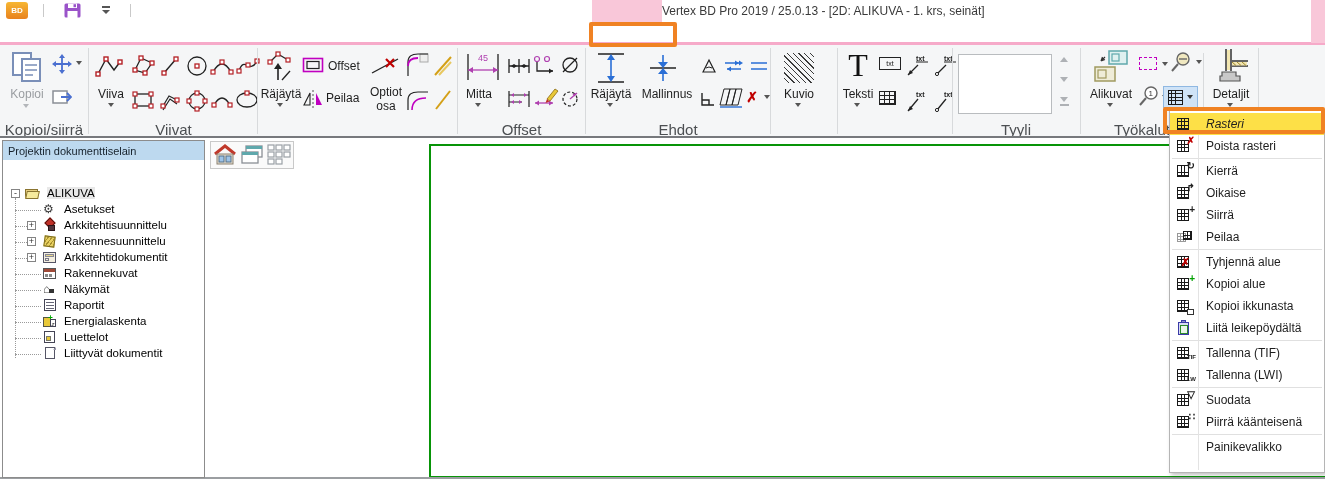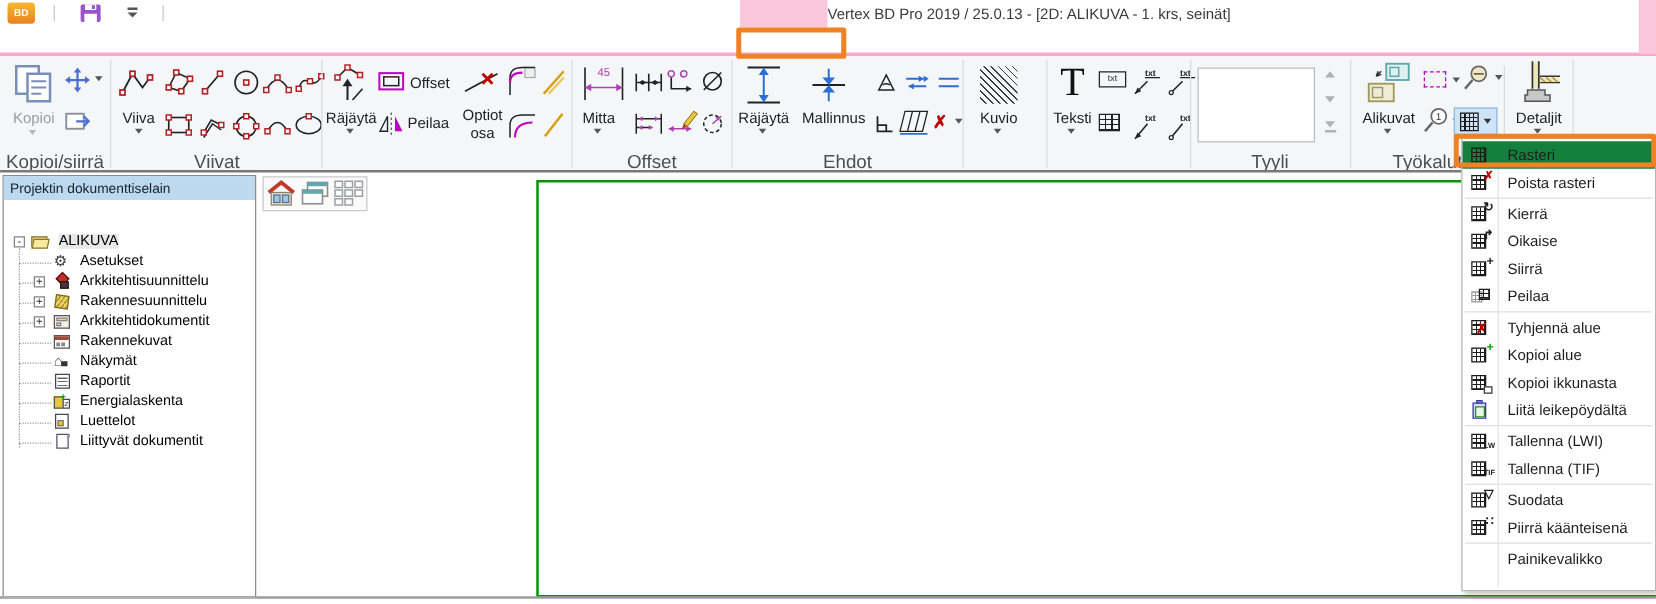--- a/index.html
+++ b/index.html
@@ -102,21 +102,21 @@
      display:flex;align-items:center;justify-content:space-around;}
   #green-frame{left:429px;top:144px;width:940px;height:334px;border:2px solid #089408;}
   #workline-bottom{left:0;top:477px;width:1325px;height:2px;background:#9b9ea1;}
 
   
   #menu{left:1169px;top:110px;width:156px;height:363px;background:#fff;border:1px solid #b5b5b5;
      box-shadow:2px 2px 4px rgba(0,0,0,.25);z-index:20;}
   #menu .icol{position:absolute;left:28px;top:2px;bottom:2px;width:1px;background:#e3e3e3;}
   .mrow{position:relative;height:22px;display:flex;align-items:center;padding-left:36px;
      font-size:12px;color:#1e1e1e;white-space:nowrap;}
-  .mrow.hl{background:#15803d;}
+  .mrow.hl{background:#fde047;font-style:italic;}
   .msep{height:1px;background:#e0e0e0;margin:1px 2px;}
   .micon{position:absolute;left:7px;top:4px;width:15px;height:15px;}
   .micon .g{position:absolute;left:0;top:1px;width:12px;height:12px;}
   .micon .g2{position:absolute;width:9px;height:9px;border:1px solid #999;
      background:repeating-linear-gradient(to right,transparent 0 2px,#999 2px 3px),
                 repeating-linear-gradient(to bottom,transparent 0 2px,#999 2px 3px);}
   .micon .ov{position:absolute;right:-3px;top:-4px;font-weight:bold;font-size:10px;}
   .micon .ov.txt{font-size:6px;right:-4px;top:8px;font-weight:bold;}
   .micon .ov.center{right:2px;top:1px;font-size:11px;}
   .micon .winov{position:absolute;right:-2px;bottom:-1px;width:7px;height:6px;background:#fff;border:1px solid #333;}
@@ -742,30 +742,30 @@
             <span class="body"></span>
             <span class="top"></span>
             <span class="sheet"></span>
           </span>
           <span>Liitä leikepöydältä</span>
         </div>
         <div class="msep"></div>
         <div class="mrow">
           <span class="micon">
             <span class="g grid-glyph"></span>
+            <span class="ov txt" style="color: rgb(34, 34, 34);">TIF</span>
+          </span>
+          <span>Tallenna (TIF)</span>
+        </div>
+        <div class="mrow">
+          <span class="micon">
+            <span class="g grid-glyph"></span>
             <span class="ov txt" style="color: rgb(34, 34, 34);">LW</span>
           </span>
           <span>Tallenna (LWI)</span>
-        </div>
-        <div class="mrow">
-          <span class="micon">
-            <span class="g grid-glyph"></span>
-            <span class="ov txt" style="color: rgb(34, 34, 34);">TIF</span>
-          </span>
-          <span>Tallenna (TIF)</span>
         </div>
         <div class="msep"></div>
         <div class="mrow">
           <span class="micon">
             <span class="g grid-glyph"></span>
             <span class="ov" style="color: rgb(34, 34, 34);">▽</span>
           </span>
           <span>Suodata</span>
         </div>
         <div class="mrow">

